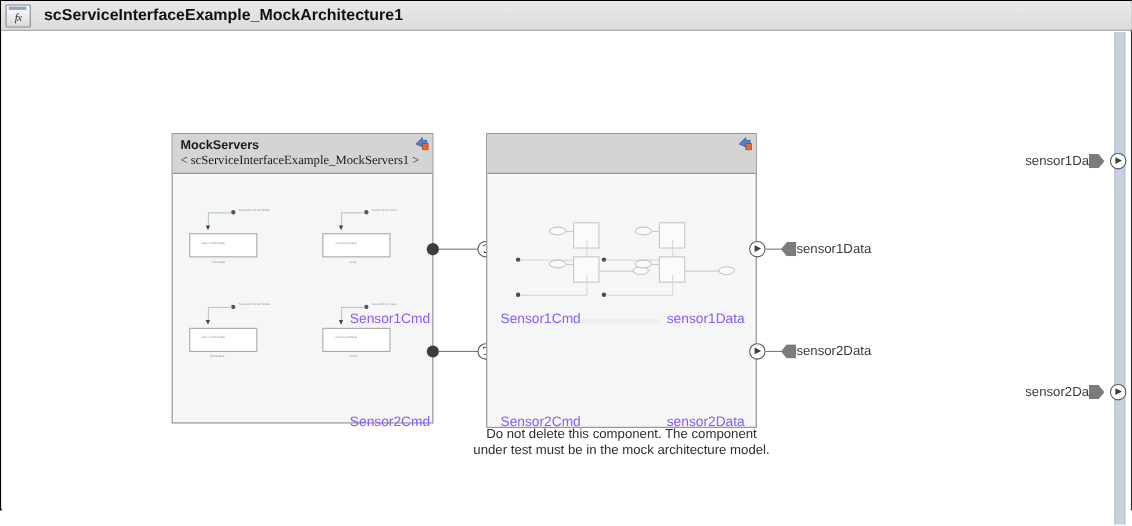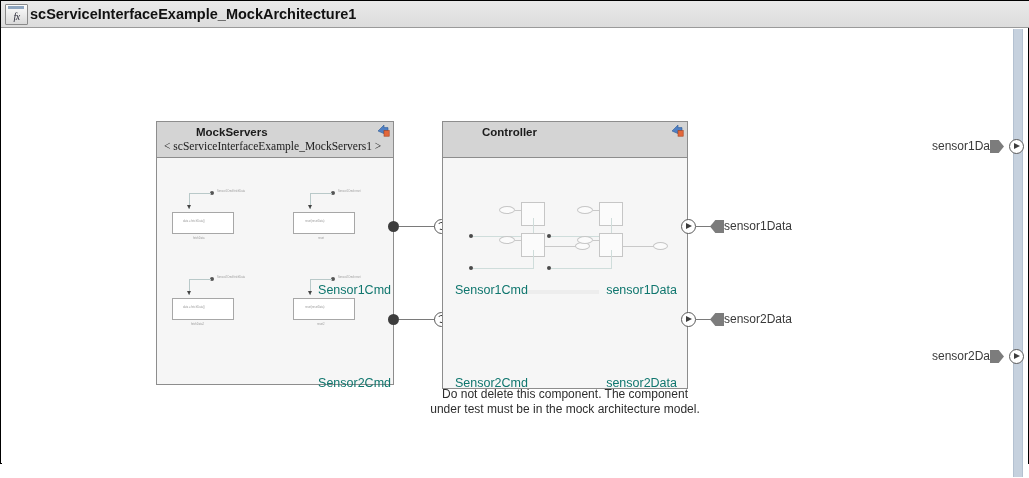--- a/index.html
+++ b/index.html
@@ -43,21 +43,21 @@
     flex: none;
   }
   .fx-icon::before {
     content: "";
     position: absolute; left: 2px; top: 1px;
     width: 16px; height: 3px;
     background: #8fa6c0;
   }
   .fx-glyph { position: relative; top: 2px; letter-spacing: -0.5px; }
   .title-text {
-    margin-left: 2px;
+    margin-left: 12px;
     font-size: 14.5px;
     font-weight: bold;
     color: #111111;
     white-space: nowrap;
   }
 
   
   .canvas {
     position: absolute; left: 1px; top: 28px;
     width: 1026px; height: 448px;
@@ -85,37 +85,37 @@
   }
   .comp-header {
     background: #d4d4d4;
     border-bottom: 1px solid #8d8d8d;
     padding: 4px 7px 4px 7px;
     box-sizing: border-box;
     position: relative;
   }
   .comp-title {
     font-size: 11.5px; font-weight: bold; color: #1b1b1b;
-    line-height: 13px; white-space: nowrap; margin-left: 32px;
+    line-height: 13px; white-space: nowrap;
   }
   .comp-sub {
     font-size: 11.5px; color: #1b1b1b;
     line-height: 14px; white-space: nowrap; font-family: Liberation Serif, serif;
   }
   .mdlref-badge {
     position: absolute; right: 3px; top: 2px;
     width: 13px; height: 13px;
   }
   .comp-body { position: relative; width: 100%; }
 
   
   .port-label {
     position: absolute;
     font-size: 12.5px;
-    color: #0f766e;
+    color: #8b5cf6;
     white-space: nowrap;
     line-height: 14px;
   }
   .port-label.right { text-align: right; }
 
   
   
   .port-provider {
     position: absolute;
     width: 11px; height: 11px;
@@ -328,21 +328,20 @@
     <div class="port-provider" style="left:386px; top:285px;"></div>
 
     <div class="wire h" style="left:397px; top:197px; width:42px;"></div>
     <div class="wire h" style="left:397px; top:290px; width:42px;"></div>
 
     <div class="port-requester" style="left:432px; top:190px;"></div>
     <div class="port-requester" style="left:432px; top:283px;"></div>
 
     <div class="component" style="left:440px; top:92px; width:246px; height:268px;">
       <div class="comp-header" style="height:36px;">
-        <div class="comp-title">Controller</div>
         <svg class="mdlref-badge" viewBox="0 0 13 13">
           <path d="M1 7 L7 1 L7 3.6 L11 3.6 L11 7 L7 7 L7 9.6 Z" fill="#4f7fc4" stroke="#2d5a96" stroke-width="0.6"></path>
           <rect x="7" y="6.6" width="5.2" height="5.6" fill="#e2673a" stroke="#a8431f" stroke-width="0.6"></rect>
         </svg>
       </div>
 
       <div class="comp-body" style="height:230px;">
 
         <div class="ctl-ell" style="left:56px; top:48px; width:16px; height:8px;"></div>
         <div class="ctl-wire h gray" style="left:72px; top:52px; width:18px;"></div>

